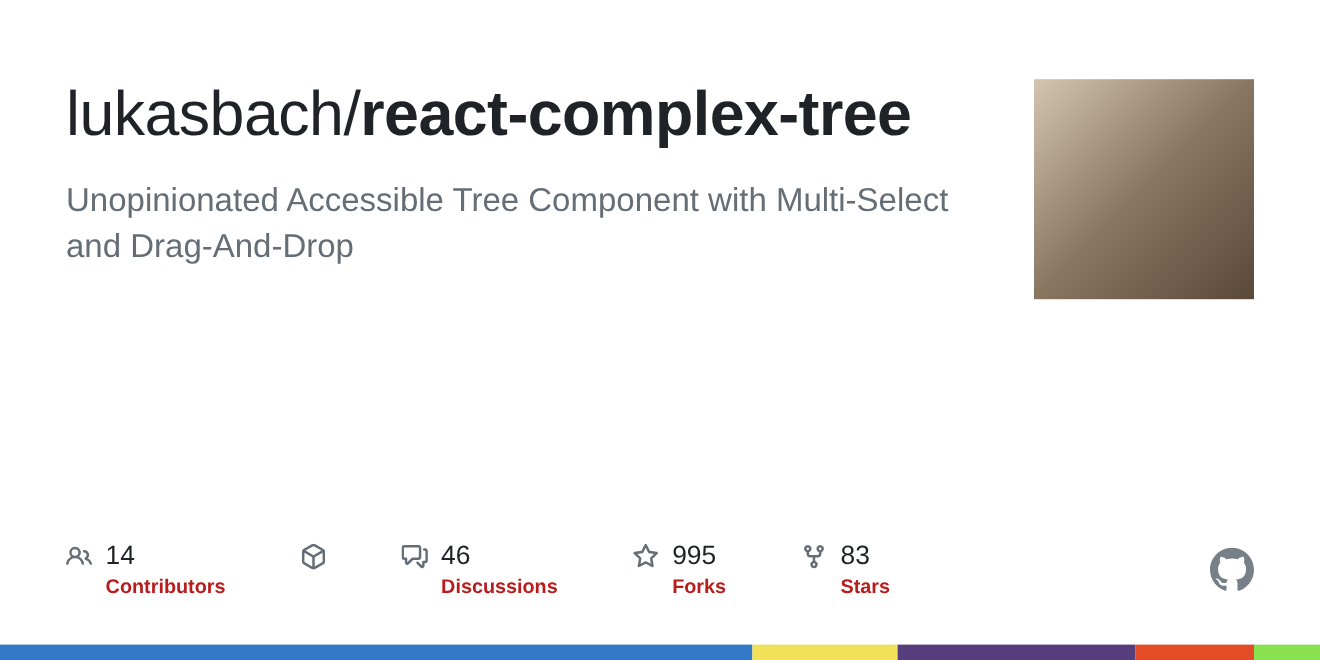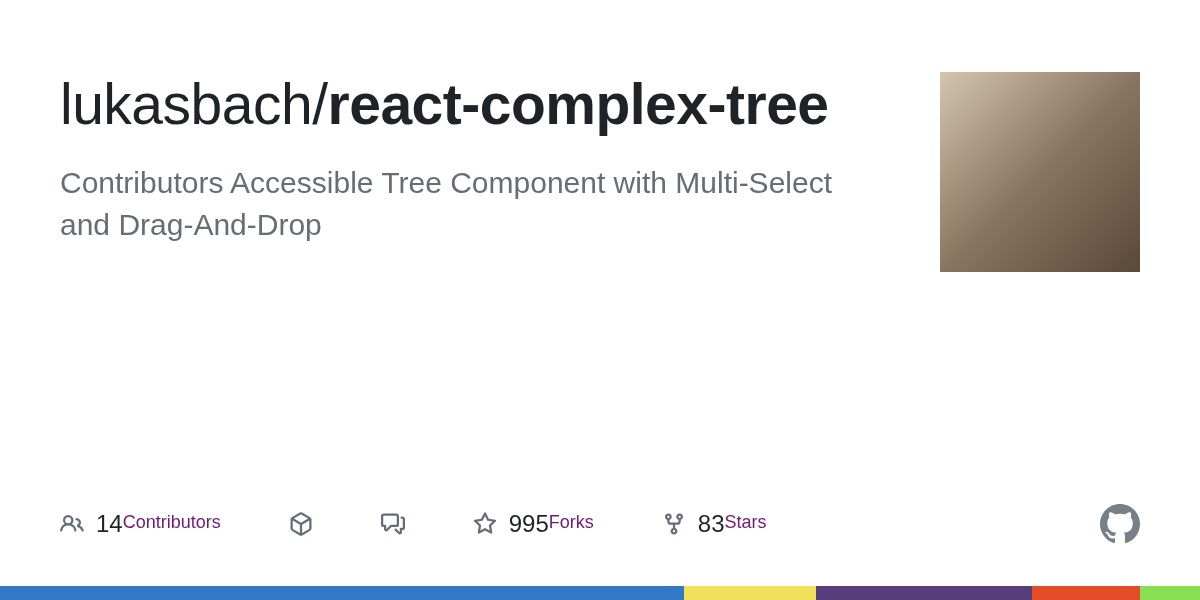--- a/index.html
+++ b/index.html
@@ -62,31 +62,32 @@
     }
     .stat-icon {
       width: 24px;
       height: 24px;
       color: #656d76;
       margin-top: 2px;
       flex-shrink: 0;
     }
     .stat-text {
       display: flex;
+      flex-direction: column;
     }
     .stat-value {
       font-size: 24px;
       color: #1f2328;
       font-weight: 400;
       line-height: 1.2;
     }
     .stat-label {
       font-size: 18px;
-      color: #701a75;
-      font-weight: 400;
+      color: #b91c1c;
+      font-weight: 700;
       margin-top: 2px;
     }
     .github-logo {
       width: 40px;
       height: 40px;
       color: #778089;
     }
     .color-bar {
       position: absolute;
       bottom: 0;
@@ -98,21 +99,21 @@
     .color-seg { height: 100%; }
   </style>
 </head>
 <body>
 
 <div class="container">
   <div class="main">
     <h1 class="title">
       <span class="owner">lukasbach</span><span class="slash">/</span><span class="repo">react-complex-tree</span>
     </h1>
-    <p class="description">Contributors Accessible Tree Component with Multi-Select and Drag-And-Drop</p>
+    <p class="description">Unopinionated Accessible Tree Component with Multi-Select and Drag-And-Drop</p>
   </div>
   <div class="avatar"></div>
 </div>
 
 <div class="stats-row">
   <div class="stats">
     <div class="stat">
       <svg class="stat-icon" viewBox="0 0 16 16" fill="currentColor">
           <path d="M2 5.5a3.5 3.5 0 1 1 5.898 2.549 5.508 5.508 0 0 1 3.034 4.084.75.75 0 1 1-1.482.235 4 4 0 0 0-7.9 0 .75.75 0 0 1-1.482-.236A5.507 5.507 0 0 1 3.102 8.05 3.493 3.493 0 0 1 2 5.5ZM11 4a3.001 3.001 0 0 1 2.22 5.018 5.01 5.01 0 0 1 2.56 3.012.749.749 0 0 1-.885.954.752.752 0 0 1-.549-.514 3.507 3.507 0 0 0-2.522-2.372.75.75 0 0 1-.574-.73v-.352a.75.75 0 0 1 .416-.672A1.5 1.5 0 0 0 11 5.5.75.75 0 0 1 11 4Zm-5.5-.5a2 2 0 1 0-.001 3.999A2 2 0 0 0 5.5 3.5Z"></path>
         </svg>
@@ -123,20 +124,24 @@
     </div>
     <div class="stat">
       <svg class="stat-icon" viewBox="0 0 16 16" fill="currentColor">
           <path d="m8.878.392 5.25 3.045c.54.314.872.89.872 1.514v6.098a1.75 1.75 0 0 1-.872 1.514l-5.25 3.045a1.75 1.75 0 0 1-1.756 0l-5.25-3.045A1.75 1.75 0 0 1 1 11.049V4.951c0-.624.332-1.201.872-1.514L7.122.392a1.75 1.75 0 0 1 1.756 0ZM7.875 1.69l-4.63 2.685L8 7.133l4.755-2.758-4.63-2.685a.248.248 0 0 0-.25 0ZM2.5 5.677v5.372c0 .09.047.171.125.216l4.625 2.683V8.432Zm6.25 8.271 4.625-2.683a.25.25 0 0 0 .125-.216V5.677L8.75 8.432Z"></path>
         </svg>
     </div>
     <div class="stat">
       <svg class="stat-icon" viewBox="0 0 16 16" fill="currentColor">
           <path d="M1.75 1h8.5c.966 0 1.75.784 1.75 1.75v5.5A1.75 1.75 0 0 1 10.25 10H7.061l-2.574 2.573A1.458 1.458 0 0 1 2 11.543V10h-.25A1.75 1.75 0 0 1 0 8.25v-5.5C0 1.784.784 1 1.75 1ZM1.5 2.75v5.5c0 .138.112.25.25.25h1a.75.75 0 0 1 .75.75v2.19l2.72-2.72a.749.749 0 0 1 .53-.22h3.5a.25.25 0 0 0 .25-.25v-5.5a.25.25 0 0 0-.25-.25h-8.5a.25.25 0 0 0-.25.25Zm13 2a.25.25 0 0 0-.25-.25h-.5a.75.75 0 0 1 0-1.5h.5c.966 0 1.75.784 1.75 1.75v5.5A1.75 1.75 0 0 1 14.25 12H14v1.543a1.458 1.458 0 0 1-2.487 1.03L9.22 12.28a.749.749 0 0 1 .326-1.275.749.749 0 0 1 .734.215l2.22 2.22v-2.19a.75.75 0 0 1 .75-.75h1a.25.25 0 0 0 .25-.25Z"></path>
         </svg>
+      <div class="stat-text">
+        <span class="stat-value">46</span>
+        <span class="stat-label">Discussions</span>
+      </div>
     </div>
     <div class="stat">
       <svg class="stat-icon" viewBox="0 0 16 16" fill="currentColor">
           <path d="M8 .25a.75.75 0 0 1 .673.418l1.882 3.815 4.21.612a.75.75 0 0 1 .416 1.279l-3.046 2.97.719 4.192a.751.751 0 0 1-1.088.791L8 12.347l-3.766 1.98a.75.75 0 0 1-1.088-.79l.72-4.194L.818 6.374a.75.75 0 0 1 .416-1.28l4.21-.611L7.327.668A.75.75 0 0 1 8 .25Zm0 2.445L6.615 5.5a.75.75 0 0 1-.564.41l-3.097.45 2.24 2.184a.75.75 0 0 1 .216.664l-.528 3.084 2.769-1.456a.75.75 0 0 1 .698 0l2.77 1.456-.53-3.084a.75.75 0 0 1 .216-.664l2.24-2.183-3.096-.45a.75.75 0 0 1-.564-.41L8 2.694Z"></path>
         </svg>
       <div class="stat-text">
         <span class="stat-value">995</span>
         <span class="stat-label">Forks</span>
       </div>
     </div>

